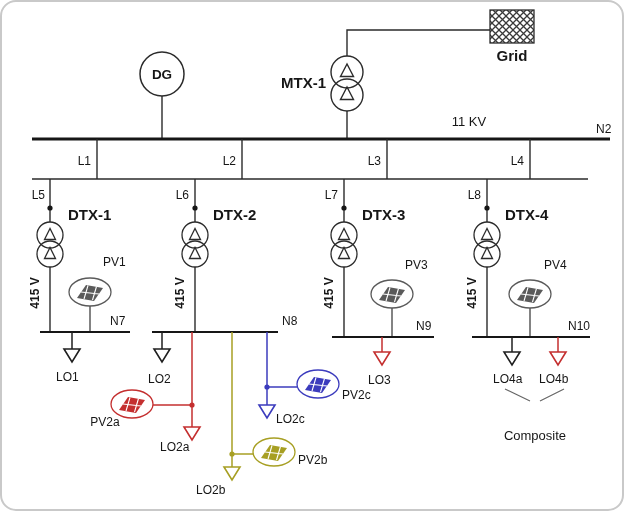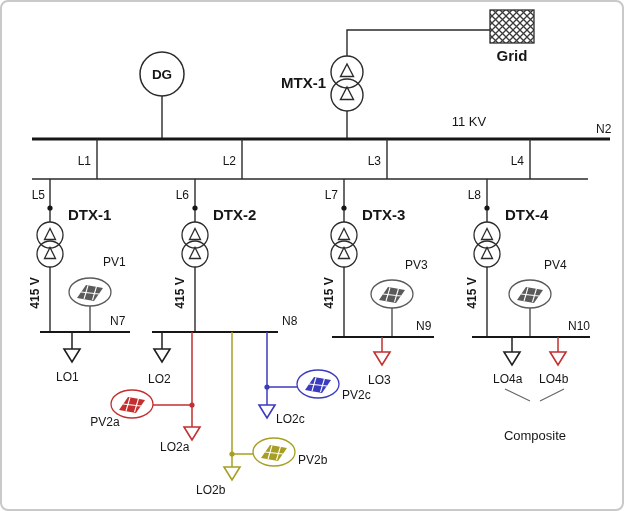--- a/index.html
+++ b/index.html
@@ -2,21 +2,21 @@
 <html><head>
 <meta charset="utf-8">
 <style>
   * { margin:0; padding:0; box-sizing:border-box; }
   html,body { background:#ffffff; }
   .frame {
     position:relative;
     width:624px; height:511px;
     background:#ffffff;
     border:2px solid #c9c9c9;
-    border-radius:8px;
+    border-radius:16px;
     overflow:hidden;
   }
   svg { position:absolute; left:0; top:0; }
   text {
     font-family:"Liberation Sans","DejaVu Sans",sans-serif;
     fill:#161616;
   }
   .t-bold { font-size:15px; font-weight:bold; }
   .t-big  { font-size:13.5px; font-weight:bold; }
   .t-md   { font-size:13px; }

